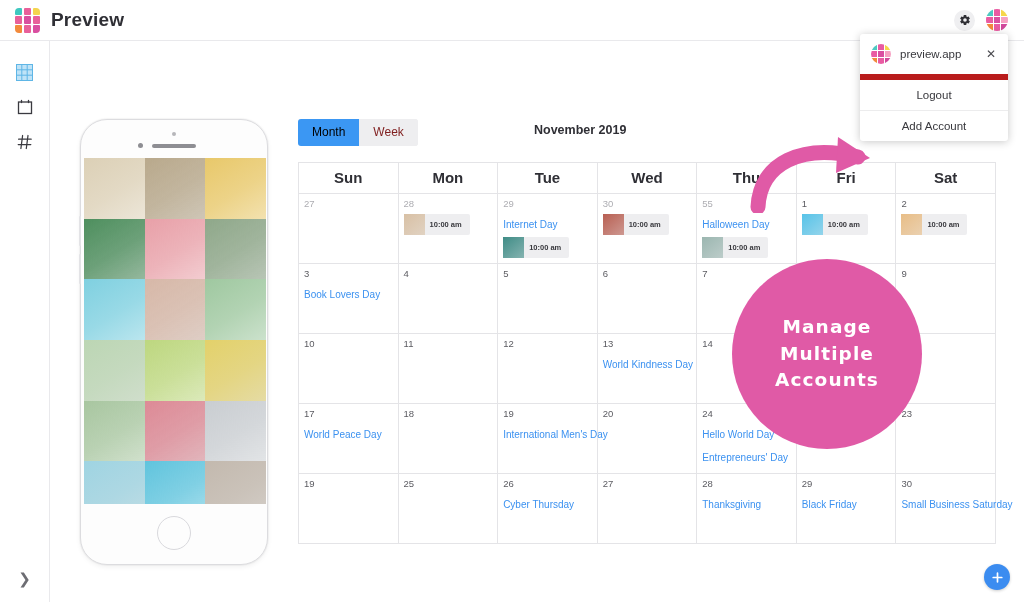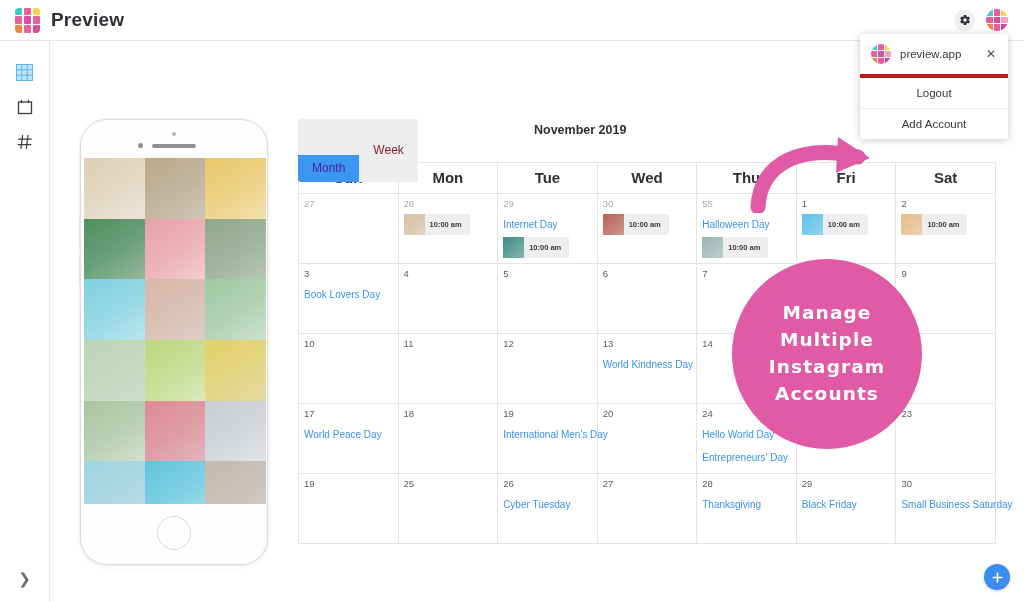--- a/index.html
+++ b/index.html
@@ -43,21 +43,21 @@
 
   
   .dropdown {
     position: absolute; top: 34px; right: 16px; width: 148px;
     background: #fff; border-radius: 3px;
     box-shadow: 0 1px 9px rgba(0,0,0,.22);
     z-index: 60; overflow: hidden;
   }
   .dd-head {
     display: flex; align-items: center; gap: 9px;
-    padding: 10px 10px 10px 11px; border-bottom: 4px solid #b91c1c;
+    padding: 10px 10px 10px 11px; border-bottom: 6px solid #b91c1c;
   }
   .dd-avatar {
     width: 20px; height: 20px; border-radius: 50%; overflow: hidden; flex: 0 0 auto;
     display: grid; grid-template-columns: repeat(3,1fr); grid-template-rows: repeat(3,1fr); gap:1px;
   }
   .dd-avatar i { display:block; }
   .dd-name { font-size: 11.5px; color: #38383d; flex: 1; }
   .dd-close { font-size: 12px; color: #4a4a4f; cursor: pointer; line-height: 1; padding: 0 2px; }
   .dd-item {
     text-align: center; font-size: 11.5px; color: #38383d;
@@ -125,21 +125,21 @@
   .cal { position: absolute; left: 248px; top: 78px; width: 698px; }
   .cal-toolbar { position: relative; height: 32px; }
   .segmented {
     position: absolute; left: 0; top: 0; display: flex; border-radius: 3px; overflow: hidden;
     background: #eeeef0;
   }
   .seg {
     font-size: 12px; padding: 6px 14px 7px; cursor: pointer; color: #7f1d1d; background: #eeeef0;
     border: none; font-family: inherit;
   }
-  .seg.active { background: #3b97f3; color: #4c1d95; margin-top: 36px; }
+  .seg.active { background: #3b97f3; color: #000000; }
   .cal-title {
     position: absolute; left: 236px; top: 4px;
     font-size: 12.5px; font-weight: bold; color: #2f2f35;
   }
   .cal-table { width: 698px; border-collapse: collapse; table-layout: fixed; margin-top: 11px; }
   .cal-table th {
     font-size: 15px; font-weight: bold; color: #2f2f35; text-align: center;
     padding: 6px 0 7px; border: 1px solid #e4e4e7; border-bottom: 1px solid #e4e4e7;
     background: #fff;
   }
@@ -457,21 +457,21 @@
             </tr>
             <tr>
               <td>
                 <div class="daynum">19</div>
               </td>
               <td>
                 <div class="daynum">25</div>
               </td>
               <td>
                 <div class="daynum">26</div>
-                <div class="evt-label">Cyber Tuesday</div>
+                <div class="evt-label">Cyber Thursday</div>
               </td>
               <td>
                 <div class="daynum">27</div>
               </td>
               <td>
                 <div class="daynum">28</div>
                 <div class="evt-label">Thanksgiving</div>
               </td>
               <td>
                 <div class="daynum">29</div>
@@ -487,21 +487,20 @@
     </div>
 
     <svg class="promo-arrow" width="130" height="80" viewBox="0 0 130 80">
       <path d="M8 74 C 10 30, 52 10, 108 24" stroke="#e05aa6" stroke-width="15" fill="none" stroke-linecap="round"></path>
       <path d="M88 4 L120 25 L86 40 Z" fill="#e05aa6"></path>
     </svg>
 
     <div class="promo">
       <div class="promo-line">Manage</div>
       <div class="promo-line">Multiple</div>
-      <div class="promo-line">Instagram</div>
       <div class="promo-line">Accounts</div>
     </div>
 
     <div class="fab">
       <svg width="13" height="13" viewBox="0 0 13 13" aria-hidden="true">
         <path d="M6.5 2.2V10.8M2.2 6.5H10.8" stroke="#fff" stroke-width="1.7" stroke-linecap="round"></path>
       </svg>
     </div>
 
   </div>

